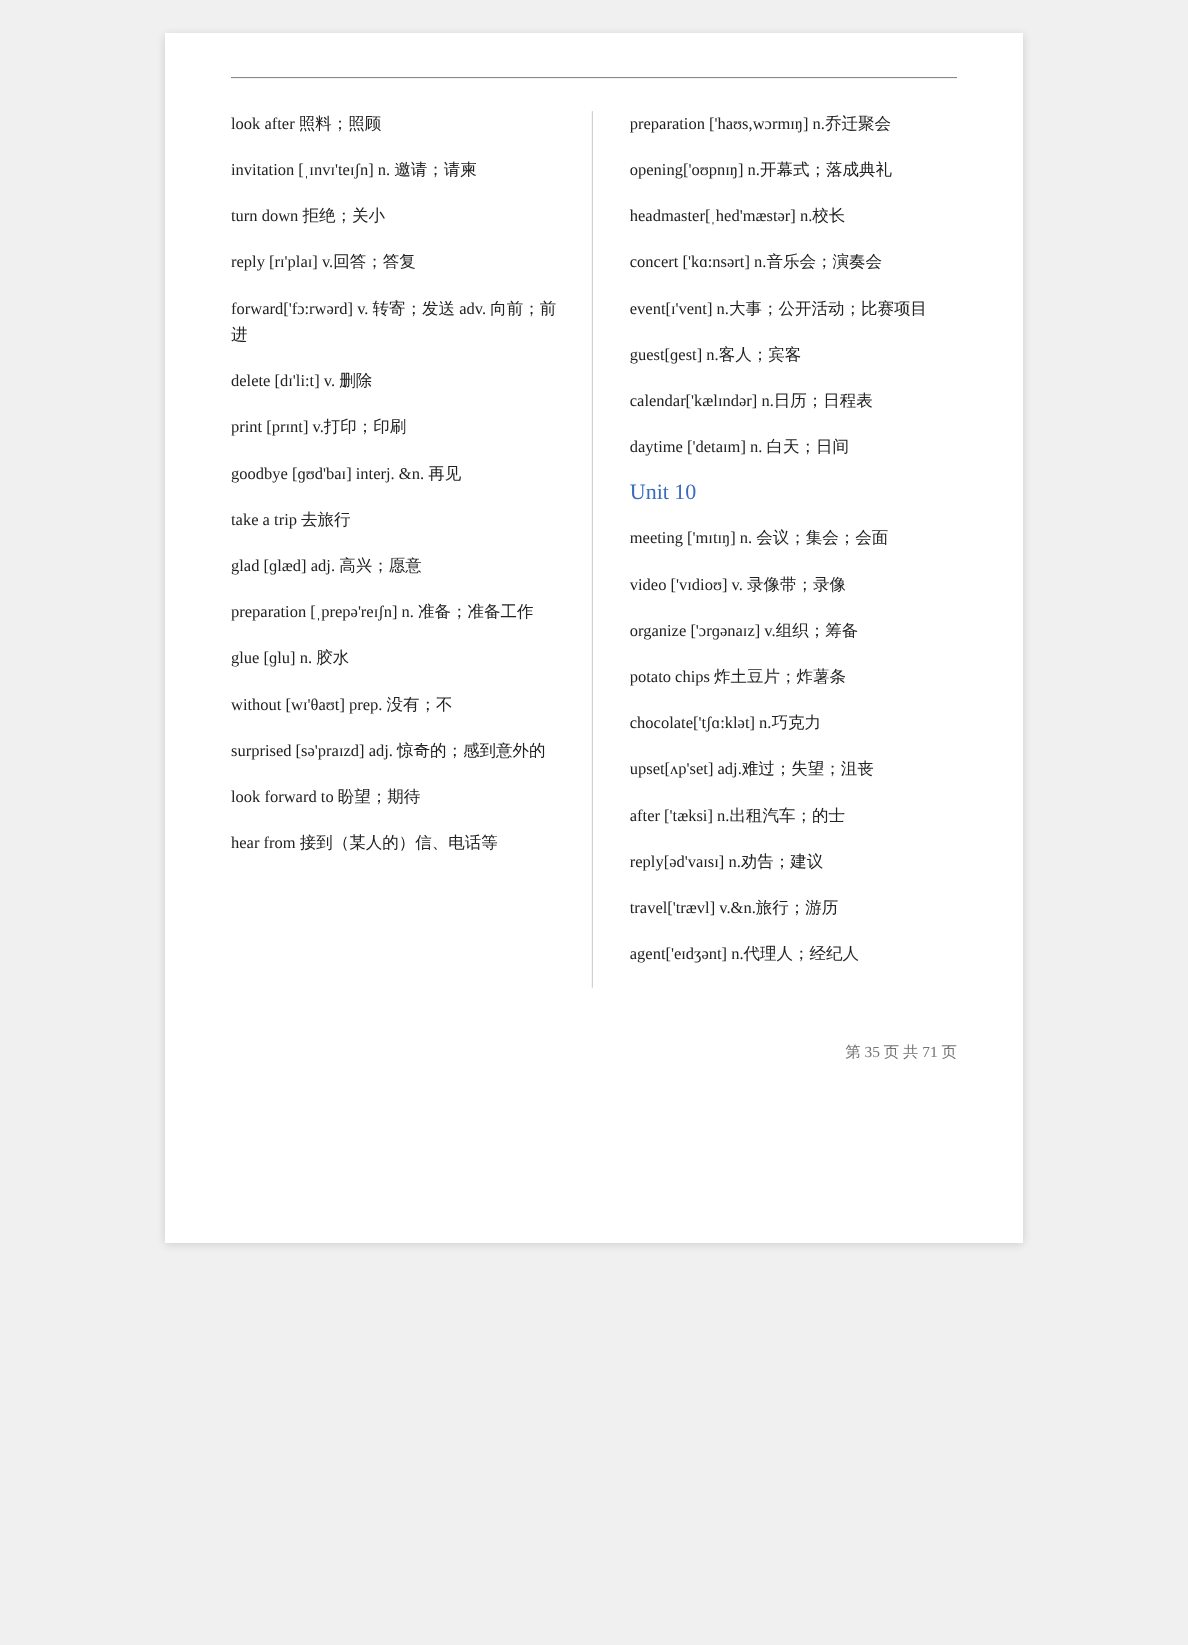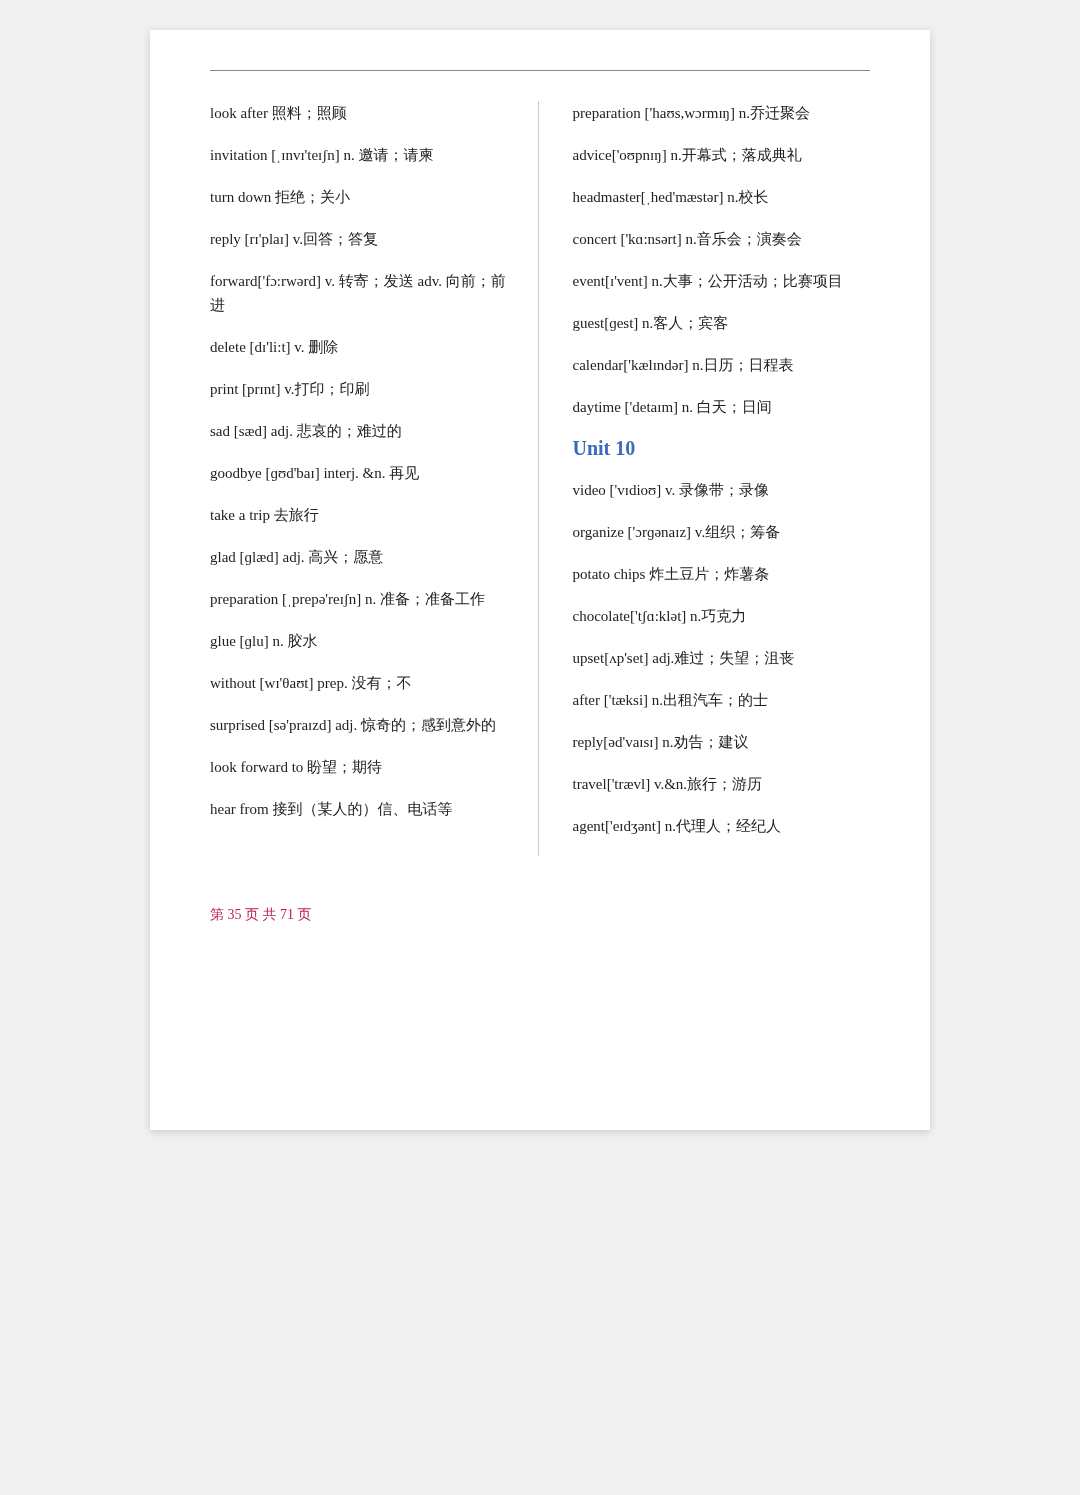--- a/index.html
+++ b/index.html
@@ -57,29 +57,29 @@
     .vocab-entry {
       margin-bottom: 18px;
       font-size: 15px;
       line-height: 1.6;
       color: #222;
     }
 
     .unit-heading {
       color: #3a6bbd;
       font-size: 20px;
-      font-weight: bold;
+      font-weight: normal;
       margin-bottom: 18px;
       margin-top: 4px;
     }
 
     .footer {
-      text-align: left;
+      text-align: right;
       font-size: 14px;
-      color: #be185d;
+      color: #737373;
       margin-top: 40px;
       padding-top: 10px;
     }
   </style>
 </head>
 <body>
 
 <div class="page">
   <hr class="top-divider">
 
@@ -87,43 +87,43 @@
 
     <div class="col col-left">
 
     <div class="vocab-entry">look after  照料；照顾</div>
         <div class="vocab-entry">invitation [ˌɪnvɪ'teɪʃn]   n.  邀请；请柬</div>
         <div class="vocab-entry">turn down  拒绝；关小</div>
         <div class="vocab-entry">reply [rɪ'plaɪ] v.回答；答复</div>
         <div class="vocab-entry">forward['fɔ:rwərd] v.  转寄；发送  adv.  向前；前进</div>
         <div class="vocab-entry">delete [dɪ'li:t] v.  删除</div>
         <div class="vocab-entry">print [prɪnt] v.打印；印刷</div>
-        <div class="vocab-entry">sad [sæd] adj.  悲哀的；难过的</div>
         <div class="vocab-entry">goodbye [ɡʊd'baɪ] interj. &amp;n.  再见</div>
         <div class="vocab-entry">take a trip  去旅行</div>
         <div class="vocab-entry">glad [ɡlæd] adj.  高兴；愿意</div>
         <div class="vocab-entry">preparation [ˌprepə'reɪʃn] n.  准备；准备工作</div>
         <div class="vocab-entry">glue [ɡlu] n.  胶水</div>
         <div class="vocab-entry">without [wɪ'θaʊt] prep.  没有；不</div>
         <div class="vocab-entry">surprised [sə'praɪzd] adj.  惊奇的；感到意外的</div>
         <div class="vocab-entry">look forward to  盼望；期待</div>
         <div class="vocab-entry">hear from  接到（某人的）信、电话等</div>
       </div>
 
     <div class="col col-right">
 
     <div class="vocab-entry">preparation ['haʊs,wɔrmɪŋ] n.乔迁聚会</div>
-        <div class="vocab-entry">advice['oʊpnɪŋ] n.开幕式；落成典礼</div>
+        <div class="vocab-entry">opening['oʊpnɪŋ] n.开幕式；落成典礼</div>
         <div class="vocab-entry">headmaster[ˌhed'mæstər] n.校长</div>
         <div class="vocab-entry">concert ['kɑ:nsərt] n.音乐会；演奏会</div>
         <div class="vocab-entry">event[ɪ'vent] n.大事；公开活动；比赛项目</div>
         <div class="vocab-entry">guest[ɡest] n.客人；宾客</div>
         <div class="vocab-entry">calendar['kælɪndər] n.日历；日程表</div>
         <div class="vocab-entry">daytime ['detaɪm]    n.  白天；日间</div>
         <div class="unit-heading">Unit 10</div>
+        <div class="vocab-entry">meeting ['mɪtɪŋ] n.  会议；集会；会面</div>
         <div class="vocab-entry">video ['vɪdioʊ] v.  录像带；录像</div>
         <div class="vocab-entry">organize ['ɔrɡənaɪz] v.组织；筹备</div>
         <div class="vocab-entry">potato chips  炸土豆片；炸薯条</div>
         <div class="vocab-entry">chocolate['tʃɑ:klət] n.巧克力</div>
         <div class="vocab-entry">upset[ʌp'set] adj.难过；失望；沮丧</div>
         <div class="vocab-entry">after ['tæksi] n.出租汽车；的士</div>
         <div class="vocab-entry">reply[əd'vaɪsɪ] n.劝告；建议</div>
         <div class="vocab-entry">travel['trævl] v.&amp;n.旅行；游历</div>
         <div class="vocab-entry">agent['eɪdʒənt] n.代理人；经纪人</div>
       </div>

